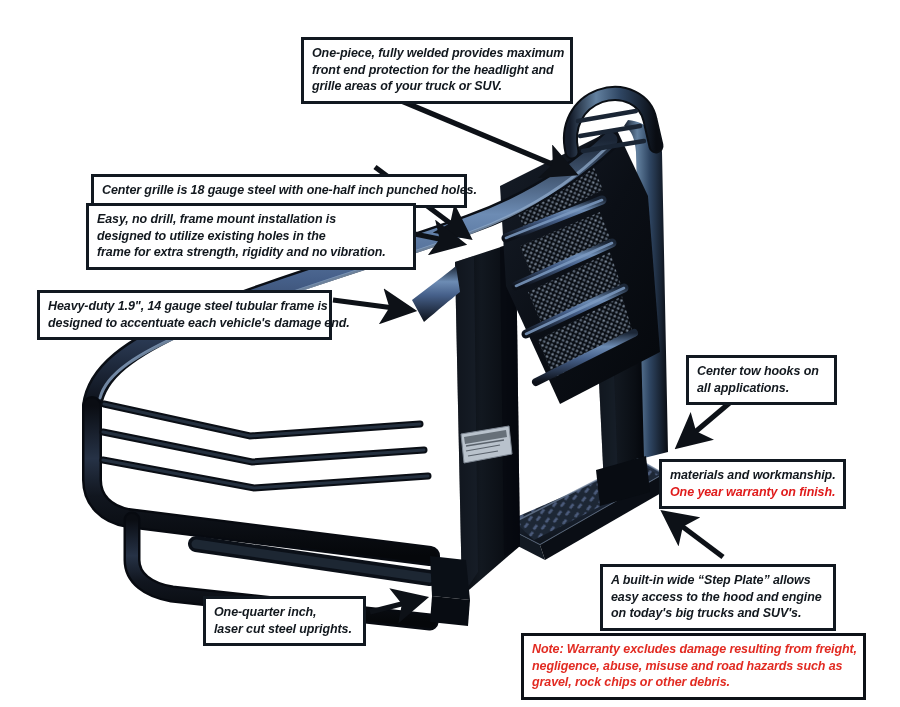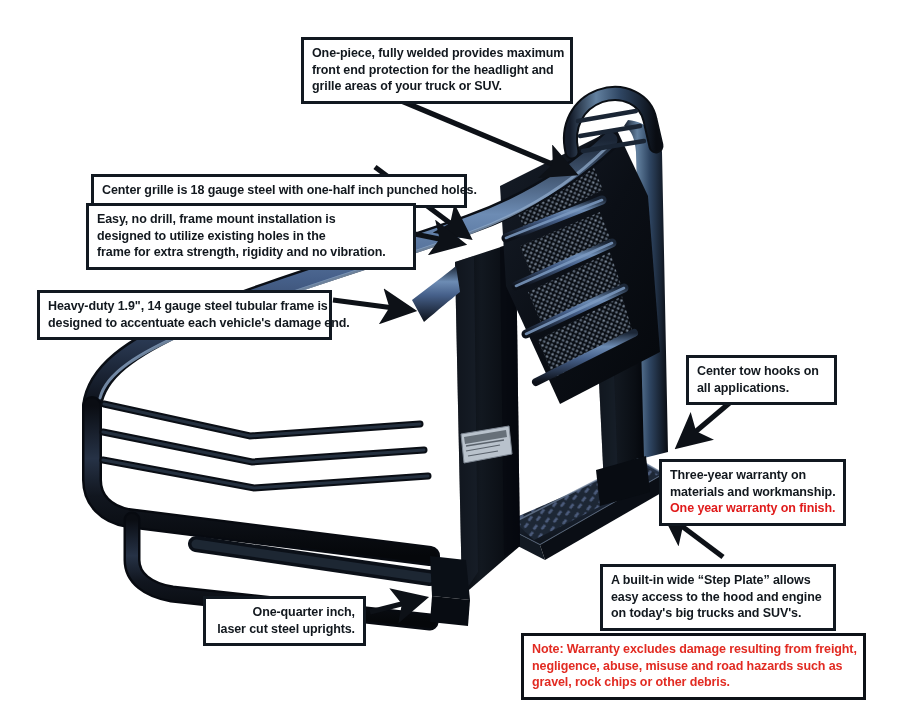--- a/index.html
+++ b/index.html
@@ -24,23 +24,23 @@
     box-shadow: 0 0 0 1px #ffffff inset;
     padding: 5px 8px 6px 8px;
     box-sizing: border-box;
     font-weight: bold;
     font-size: 12.5px;
     line-height: 1.33;
     color: #12181e;
     letter-spacing: -0.1px;
     z-index: 30;
   }
-  .callout .ln { display: block; white-space: nowrap; }
+  .callout .ln { display: block; white-space: nowrap; font-style: italic; }
   .callout .red { color: #e01b1b; }
-  .callout.center { text-align: right; }
+  .callout.center { text-align: left; }
   .callout.note {
     border-color: #0d1117;
     text-align: left;
     color: #e22b22;
   }
   .callout.note .ln { color: #e22b22; }
 
   
   #cb-onepiece   { left: 301px; top: 37px;  width: 272px; }
   #cb-grille     { left: 91px;  top: 130px; width: 376px; margin-top: 44px; }
@@ -254,21 +254,20 @@
     <span class="ln">Heavy-duty 1.9", 14 gauge steel tubular frame is</span>
     <span class="ln">designed to accentuate each vehicle's damage end.</span>
   </div>
 
   <div class="callout" id="cb-towhooks">
     <span class="ln">Center tow hooks on</span>
     <span class="ln">all applications.</span>
   </div>
 
   <div class="callout" id="cb-warranty">
-    <span class="ln">Three-year warranty on</span>
     <span class="ln">materials  and workmanship.</span>
     <span class="ln red">One year warranty on finish.</span>
   </div>
 
   <div class="callout center" id="cb-uprights">
     <span class="ln">One-quarter inch,</span>
     <span class="ln">laser cut steel uprights.</span>
   </div>
 
   <div class="callout" id="cb-stepplate">

